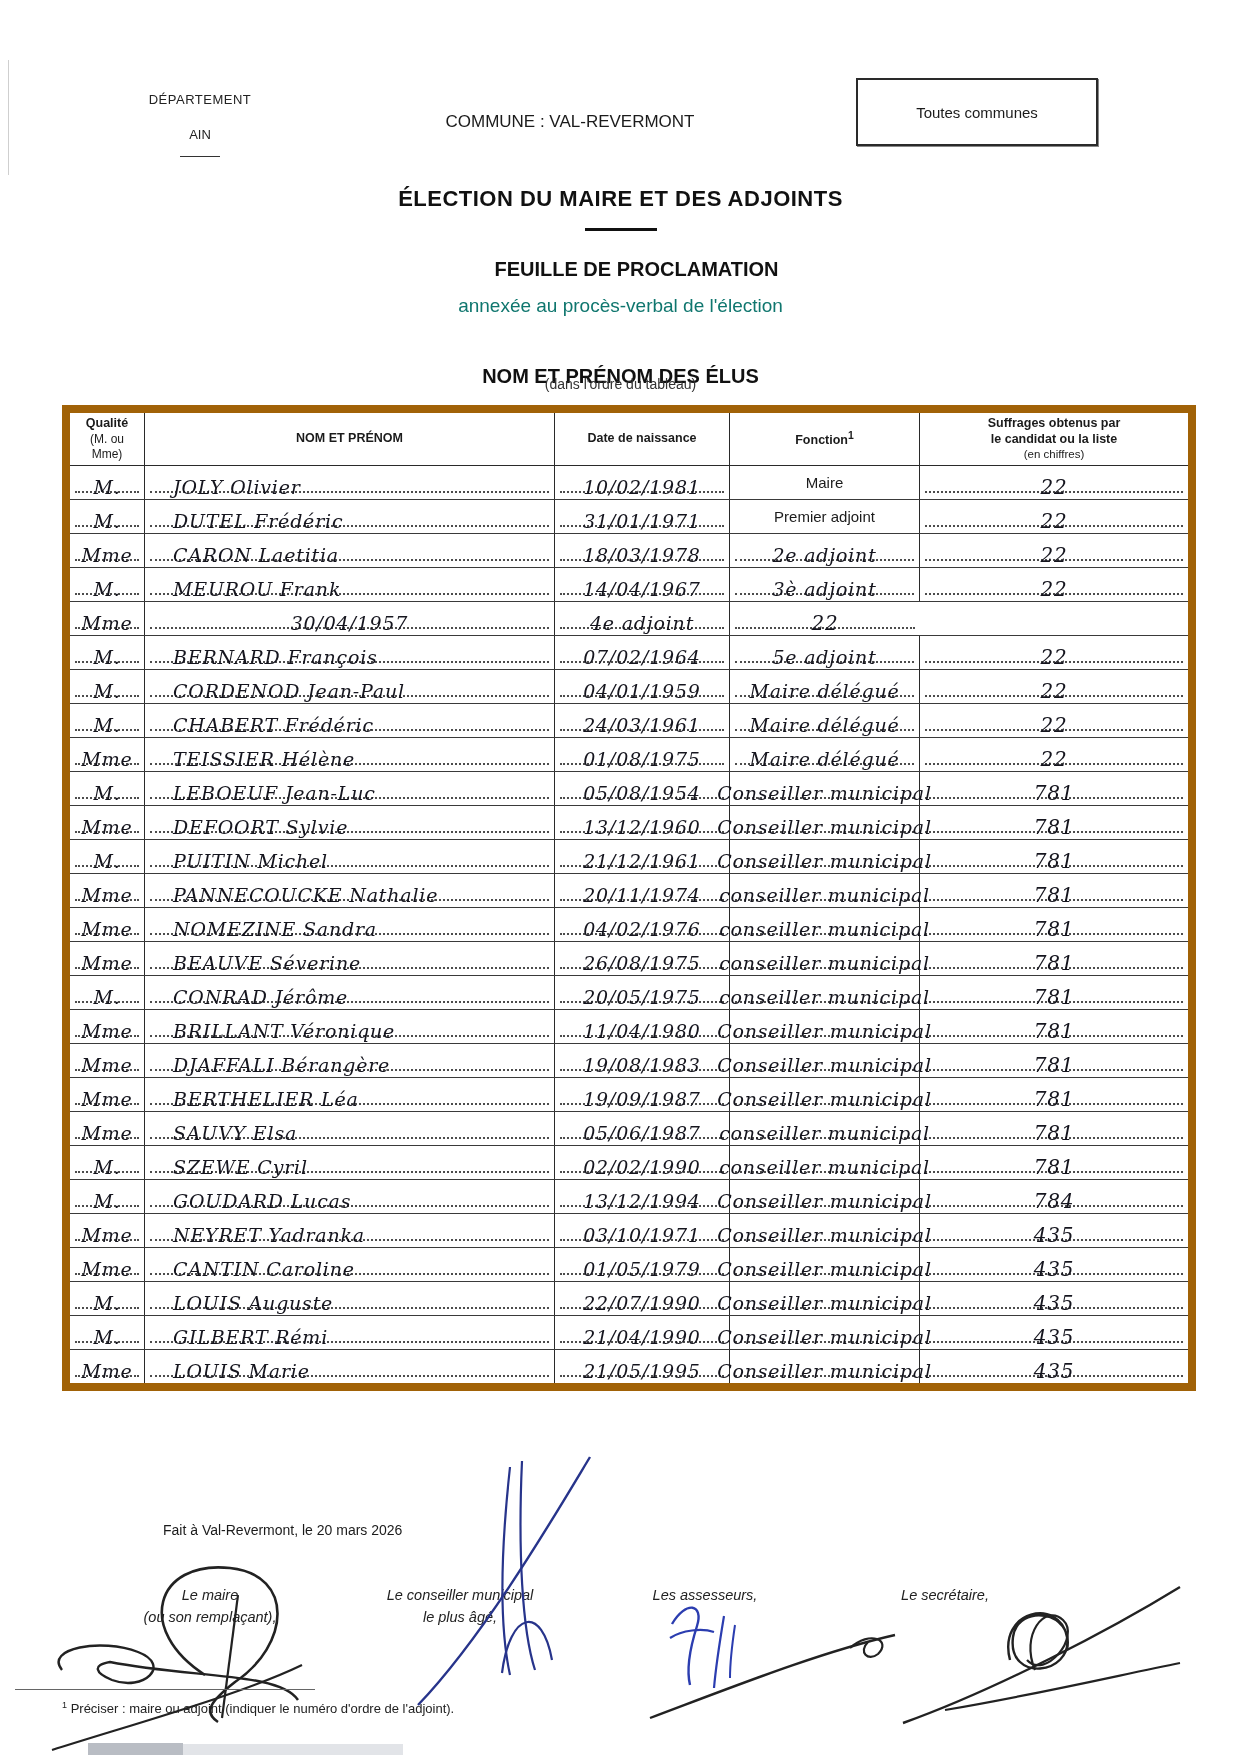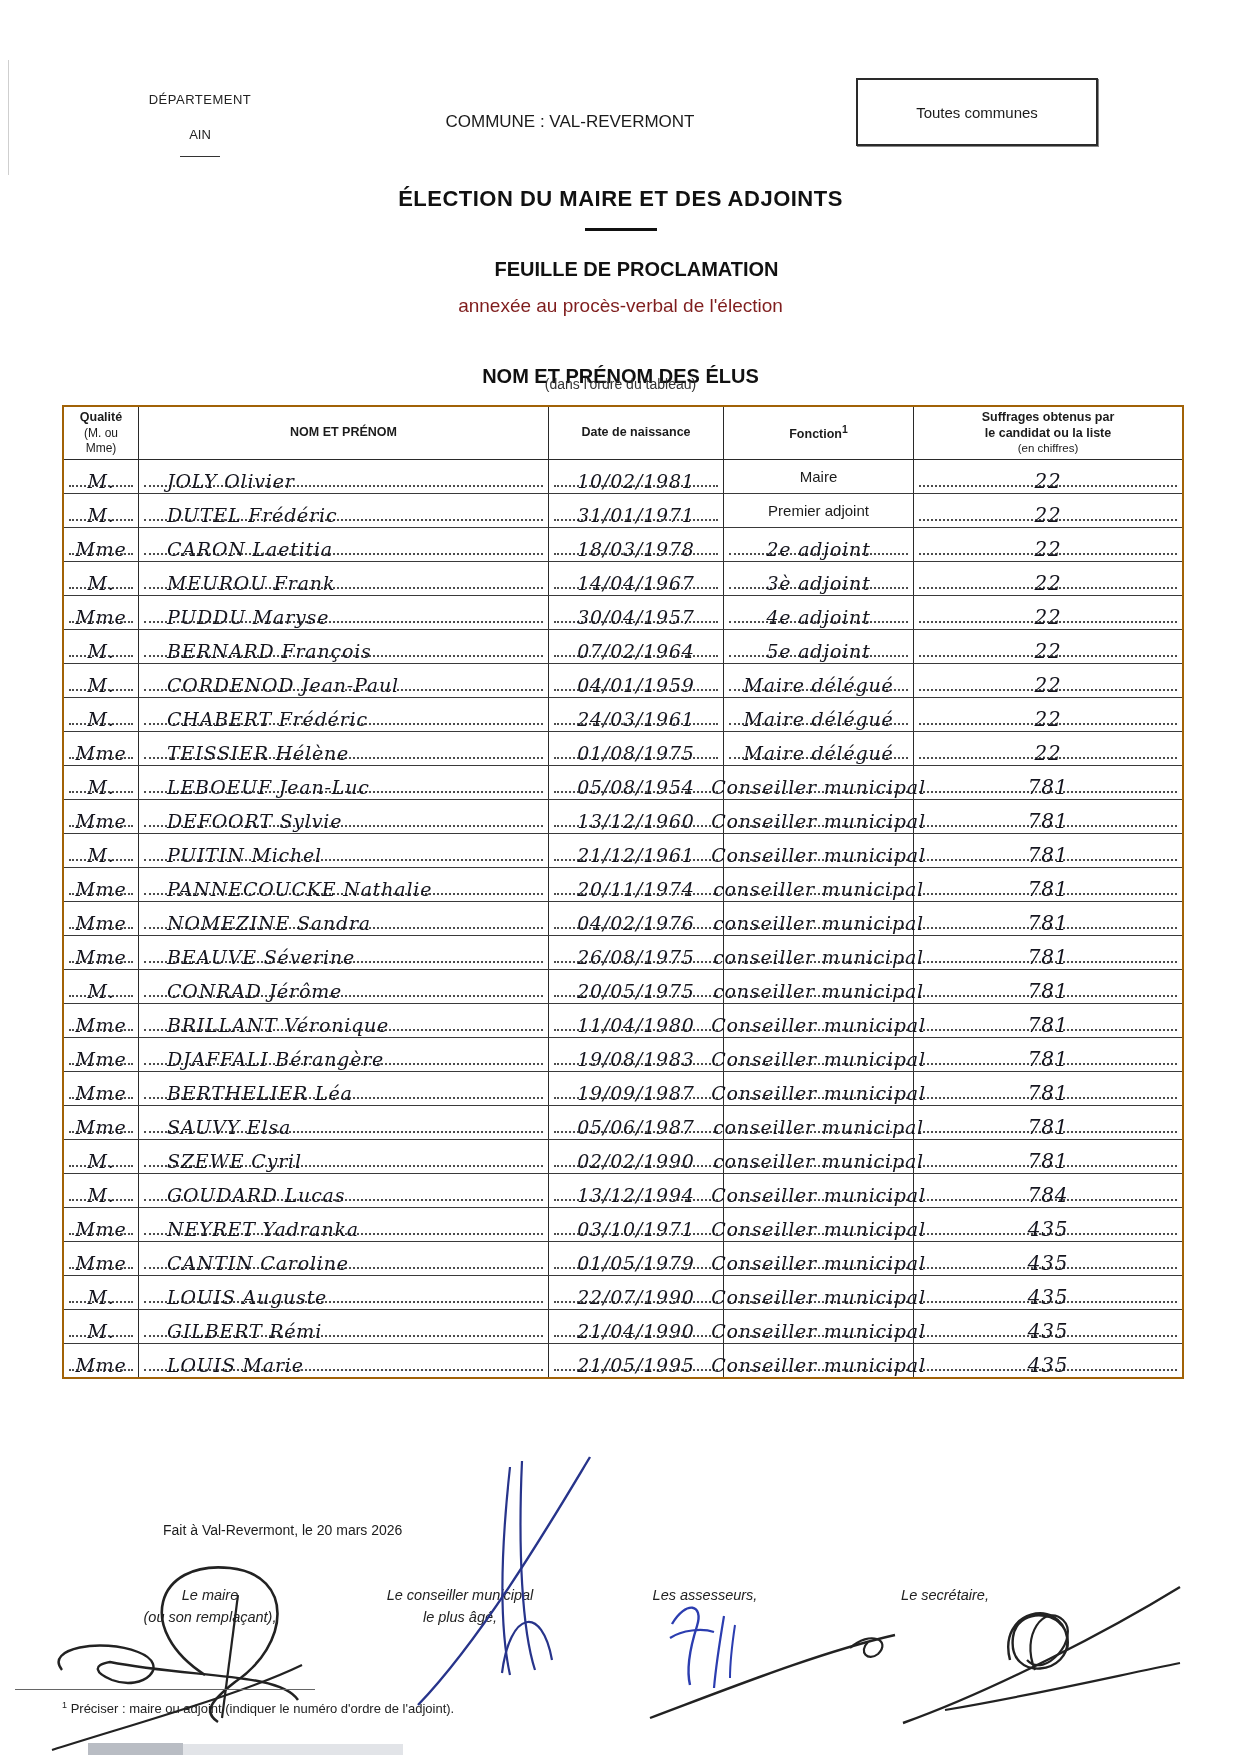--- a/index.html
+++ b/index.html
@@ -20,27 +20,27 @@
   .stamp{
     position:absolute;left:856px;top:78px;width:238px;height:64px;
     border:2px solid #2a2a2a;box-shadow:1px 1px 0 #888;
     display:flex;align-items:center;justify-content:center;
     font-size:15px;color:#1b1b1b;background:#fff;
   }
   
   .title-main{position:absolute;left:0;top:186px;width:100%;text-align:center;font-size:22px;font-weight:bold;letter-spacing:.5px;color:#111;}
   .title-rule{position:absolute;left:585px;top:228px;width:72px;height:3px;background:#111;}
   .title-sheet{position:absolute;left:0;top:258px;width:100%;text-align:center;font-size:20px;font-weight:bold;color:#111;padding-left:16px;}
-  .title-sub{position:absolute;left:0;top:295px;width:100%;text-align:center;font-size:19px;color:#7f1d1d;}
+  .title-sub{position:absolute;left:0;top:295px;width:100%;text-align:center;font-size:19px;color:#0f766e;}
   .title-section{position:absolute;left:0;top:346px;width:100%;text-align:center;font-size:20px;font-weight:bold;color:#111;margin-top:19px;}
   .title-note{position:absolute;left:0;top:376px;width:100%;text-align:center;font-size:14px;font-family:Liberation Sans, sans-serif;color:#333;}
   
   .tbl{
     position:absolute;left:62px;top:405px;width:1118px;
-    border:2px solid #a16207;
+    border:8px solid #a16207;
     background:#fff;
   }
   .trow, .thead{
     display:grid;
     grid-template-columns:75px 410px 175px 190px 1fr;
   }
   .thead{height:52px;border-bottom:1px solid #2a2a2a;}
   .thead .hcell{
     display:flex;flex-direction:column;align-items:center;justify-content:center;
     font-size:12.5px;font-weight:bold;color:#1b1b1b;text-align:center;line-height:1.25;
@@ -200,23 +200,20 @@
           </div>
       <div class="cell c-suff">
             <span class="hand val">22</span>
           </div>
     </div>
 
     <div class="trow">
       <div class="cell c-qual">
             <span class="hand val">Mme</span>
           </div>
-      <div class="cell c-nom">
-            <span class="hand val">PUDDU  Maryse</span>
-          </div>
       <div class="cell c-date">
             <span class="hand val">30/04/1957</span>
           </div>
       <div class="cell c-fonc">
             <span class="hand val">4e adjoint</span>
           </div>
       <div class="cell c-suff">
             <span class="hand val">22</span>
           </div>
     </div>

